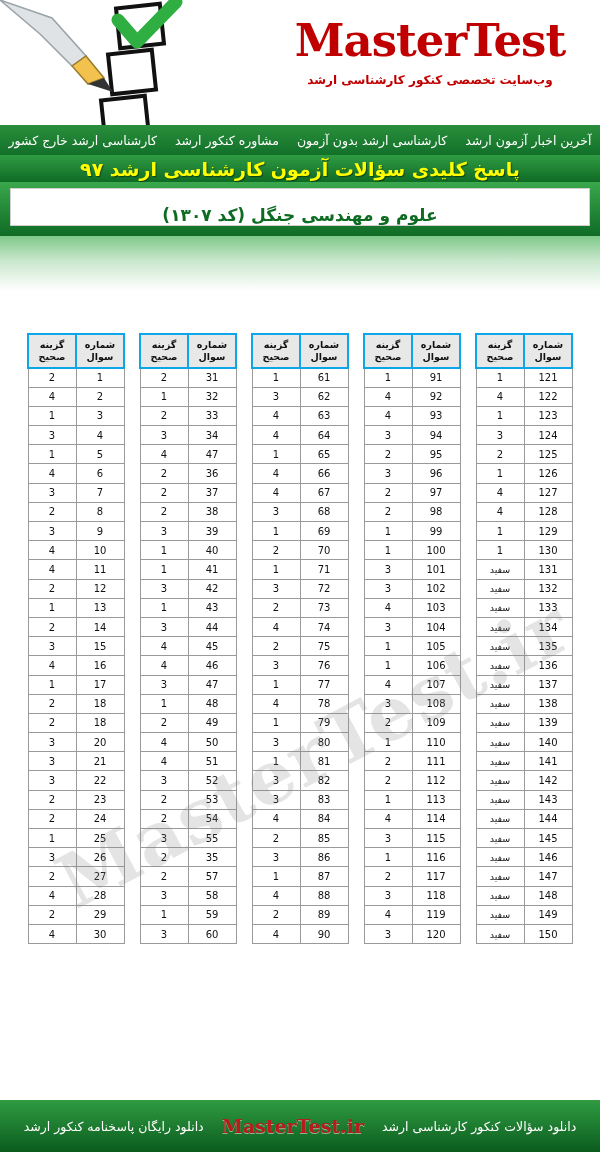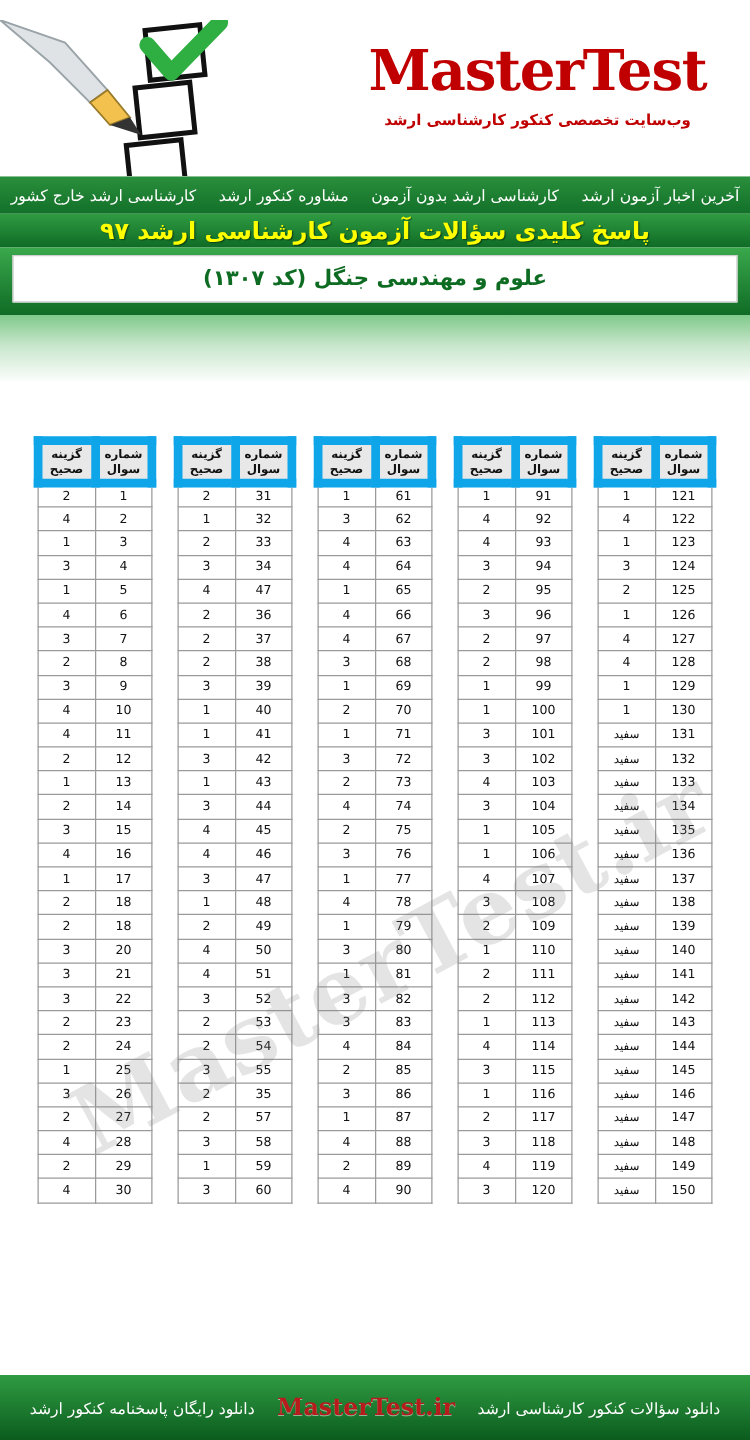--- a/index.html
+++ b/index.html
@@ -15,21 +15,20 @@
     overflow: hidden;
     background: #ffffff;
   }
 
   
   .masthead {
     position: relative;
     height: 125px;
     background: #ffffff;
     overflow: hidden;
-    margin-top: 16px;
   }
   .checkbox-art {
     position: absolute;
     left: 0; top: 0;
     width: 270px; height: 125px;
   }
   .brand {
     position: absolute;
     right: 0; top: 0;
     width: 340px; height: 125px;
@@ -87,21 +86,21 @@
   .subtitle-wrap {
     background: linear-gradient(180deg,#3aa84c 0%, #0f6b25 100%);
     padding: 6px 10px 10px 10px;
     direction: rtl;
   }
   .subtitle-box {
     background: #ffffff;
     border: 1px solid #cfcfcf;
     height: 38px;
     display: flex;
-    align-items: center;
+    align-items: flex-end;
     justify-content: center;
   }
   .subtitle-box .t {
     color: #0d6b22;
     font-size: 17px;
     font-weight: bold;
   }
   .green-fade {
     height: 55px;
     background: linear-gradient(180deg,#7fc98a 0%, #c9e7cd 45%, #ffffff 100%);
@@ -119,21 +118,21 @@
     justify-content: center;
     gap: 14px;
   }
   table.ans {
     border-collapse: collapse;
     width: 98px;
     direction: rtl;
     background: transparent;
   }
   table.ans th {
-    border: 7px solid #0ea5e9;
+    border: 2px solid #0ea5e9;
     background: #e8e8e8;
     font-size: 9.5px;
     font-weight: bold;
     color: #111;
     height: 34px;
     line-height: 1.25;
     padding: 1px;
     width: 50%;
   }
   table.ans td {

